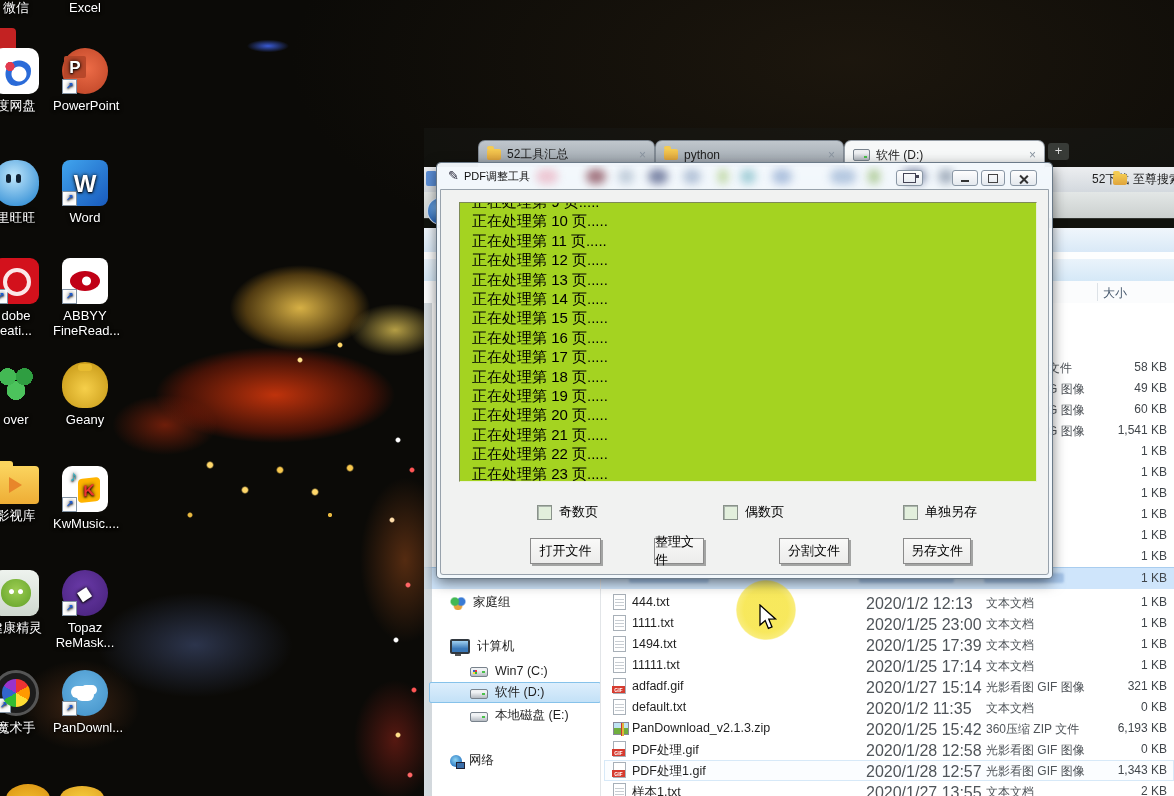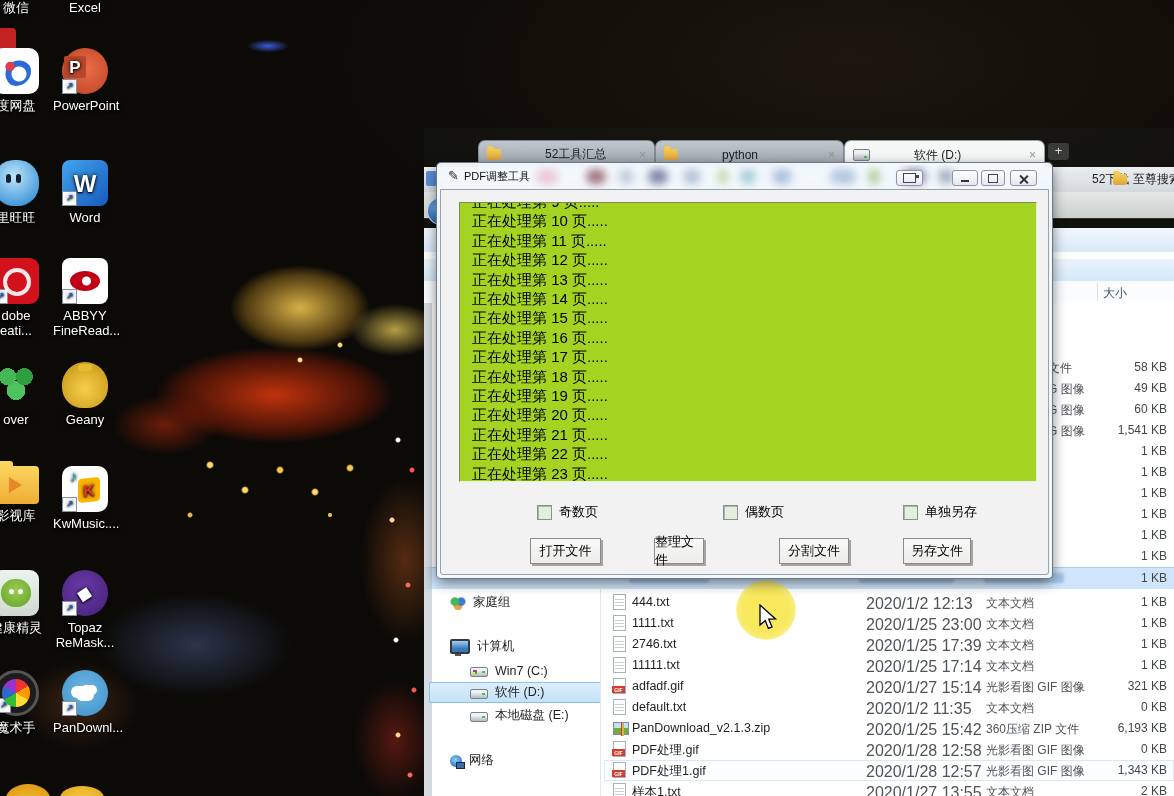--- a/index.html
+++ b/index.html
@@ -96,21 +96,21 @@
       box-shadow:9px -2px 0 -1px #fff, 5px 3px 0 0 #fff;}
 
   
   .explorer{position:absolute;left:424px;top:128px;width:750px;height:668px;z-index:10;}
   .glass-top{position:absolute;left:0;top:0;width:750px;height:64px;background:rgba(25,28,24,.40);}
   .tab{position:absolute;top:12px;height:28px;border-radius:7px 7px 0 0;box-sizing:border-box;
        display:flex;align-items:center;padding:0 8px;font-size:12px;color:#1c1c1c;
        background:linear-gradient(rgba(222,230,238,.85),rgba(188,199,210,.8));
        border:1px solid rgba(110,120,132,.7);border-bottom:none;}
   .tab.active{background:#f6f8f8;z-index:2;height:29px;}
-  .tab .tlabel{flex:1;white-space:nowrap;overflow:hidden;margin-left:38px;}
+  .tab .tlabel{flex:1;white-space:nowrap;overflow:hidden;}
   .tab .tclose{color:#8a95a0;font-size:12px;margin-left:6px;}
   .mini-folder{width:14px;height:11px;background:linear-gradient(#f4cb52,#dfa43c);border-radius:2px;
        position:relative;margin-right:6px;flex:none;}
   .mini-folder::before{content:"";position:absolute;left:0;top:-3px;width:7px;height:3px;background:#f4cb52;border-radius:2px 2px 0 0;}
   .mini-drive{width:15px;height:10px;background:linear-gradient(#eef0f2 30%,#b2b8bf);border:1px solid #78828c;
        border-radius:2px;position:relative;margin-right:6px;flex:none;}
   .mini-drive::after{content:"";position:absolute;right:2px;bottom:2px;width:3px;height:2px;background:#49c04a;}
   .plus-tab{position:absolute;left:624px;top:15px;width:21px;height:17px;background:rgba(62,66,62,.85);
        border-radius:3px;color:#ddd;font-size:13px;line-height:16px;text-align:center;}
   .favbar{position:absolute;left:0;top:39px;width:750px;height:25px;
@@ -395,21 +395,21 @@
         </div>
         <div class="frow" style="top: 310px;">
           <span class="fic txt"></span>
           <span class="fname">1111.txt</span>
           <span class="fdate">2020/1/25 23:00</span>
           <span class="ftype">文本文档</span>
           <span class="fsize">1 KB</span>
         </div>
         <div class="frow" style="top: 331px;">
           <span class="fic txt"></span>
-          <span class="fname">2746.txt</span>
+          <span class="fname">1494.txt</span>
           <span class="fdate">2020/1/25 17:39</span>
           <span class="ftype">文本文档</span>
           <span class="fsize">1 KB</span>
         </div>
         <div class="frow" style="top: 352px;">
           <span class="fic txt"></span>
           <span class="fname">11111.txt</span>
           <span class="fdate">2020/1/25 17:14</span>
           <span class="ftype">文本文档</span>
           <span class="fsize">1 KB</span>

